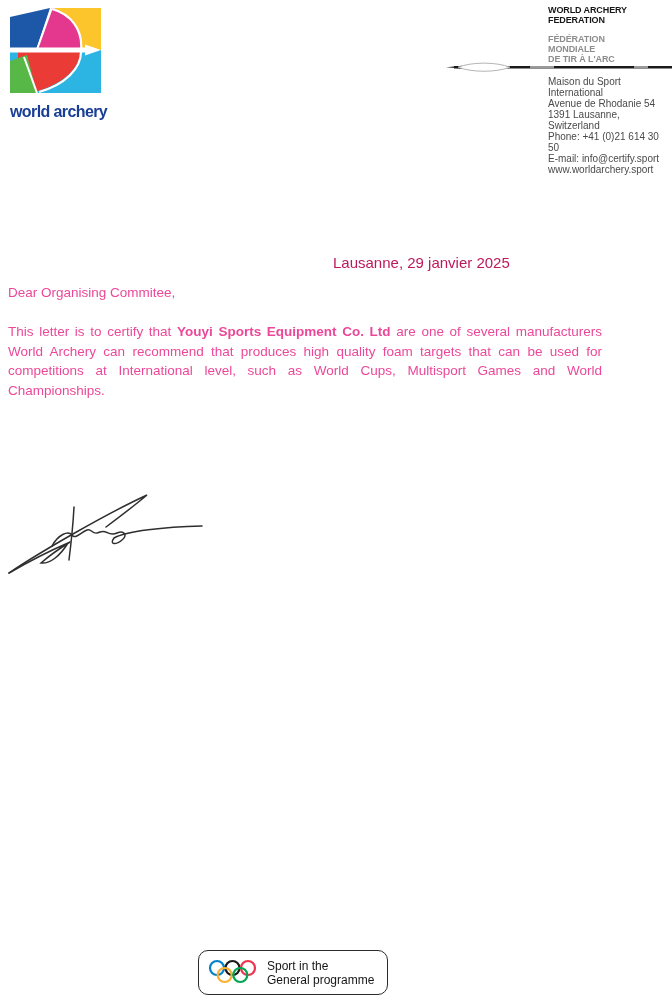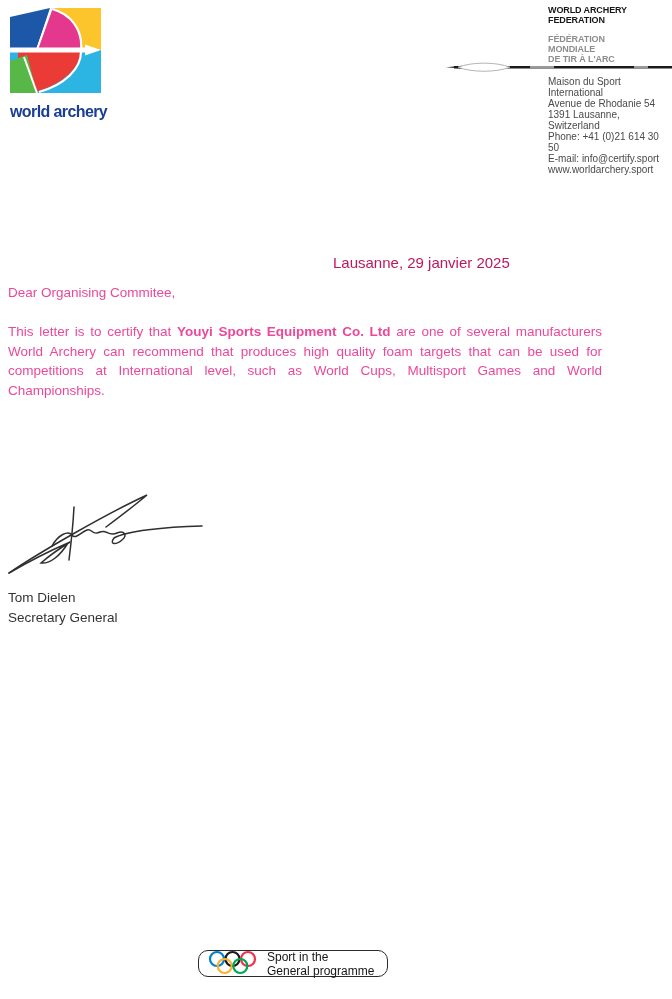--- a/index.html
+++ b/index.html
@@ -32,21 +32,21 @@
   .letter-body p { margin:0; }
   .para-main { margin-top:19.5px !important; text-align:justify; text-align-last:left; }
   .para-2 { margin-top:17px !important; }
   .closing { margin-top:18px !important; }
 
   .signature-block { position:absolute; left:6px; top:486px; width:210px; height:92px; }
   .signer-block { position:absolute; left:8px; top:588px; font-size:13.5px; line-height:19.5px; color:#333; }
 
   
   .olympic-badge {
-    position:absolute; left:198px; top:950px; width:190px; height:27px;
+    position:absolute; left:198px; top:950px; width:190px; height:45px;
     border:1.5px solid #2b2b2b; border-radius:10px; box-sizing:border-box;
     display:flex; align-items:center; gap:9px; padding-left:9px; background:#fff;
   }
   .badge-text { font-size:12px; line-height:14px; color:#161616; }
 </style>
 </head>
 <body>
 
 <div class="page">
 
@@ -107,24 +107,20 @@
 
   <svg class="signature-block" viewBox="0 0 210 92">
     <g stroke="#2f2f2f" stroke-width="1.5" fill="none" stroke-linecap="round">
       <path d="M3 87 C34 66 100 28 141 9 C128 20 112 32 100 41"></path>
       <path d="M3 87 C22 76 48 63 62 57 C54 70 44 78 35 77 C44 69 56 61 64 56"></path>
       <path d="M68 21 C67 40 65 58 63 74"></path>
       <path d="M46 60 C52 49 62 44 66 49 C69 54 75 46 81 44 C86 42 86 50 94 46 C101 43 102 51 111 47 C118 44 122 49 116 54 C110 59 103 59 108 52 C120 45 158 41 196 40"></path>
     </g>
   </svg>
 
-  <div class="signer-block">
-    <div>Tom Dielen</div>
-    <div>Secretary General</div>
-  </div>
 
   <div class="olympic-badge">
     <svg width="50" height="30" viewBox="0 0 50 30">
       <g fill="none" stroke-width="2.2">
         <circle cx="9" cy="10" r="7" stroke="#0081C8"></circle>
         <circle cx="24.5" cy="10" r="7" stroke="#1a1a1a"></circle>
         <circle cx="40" cy="10" r="7" stroke="#EE334E"></circle>
         <circle cx="16.7" cy="17" r="7" stroke="#FCB131"></circle>
         <circle cx="32.3" cy="17" r="7" stroke="#00A651"></circle>
       </g>

